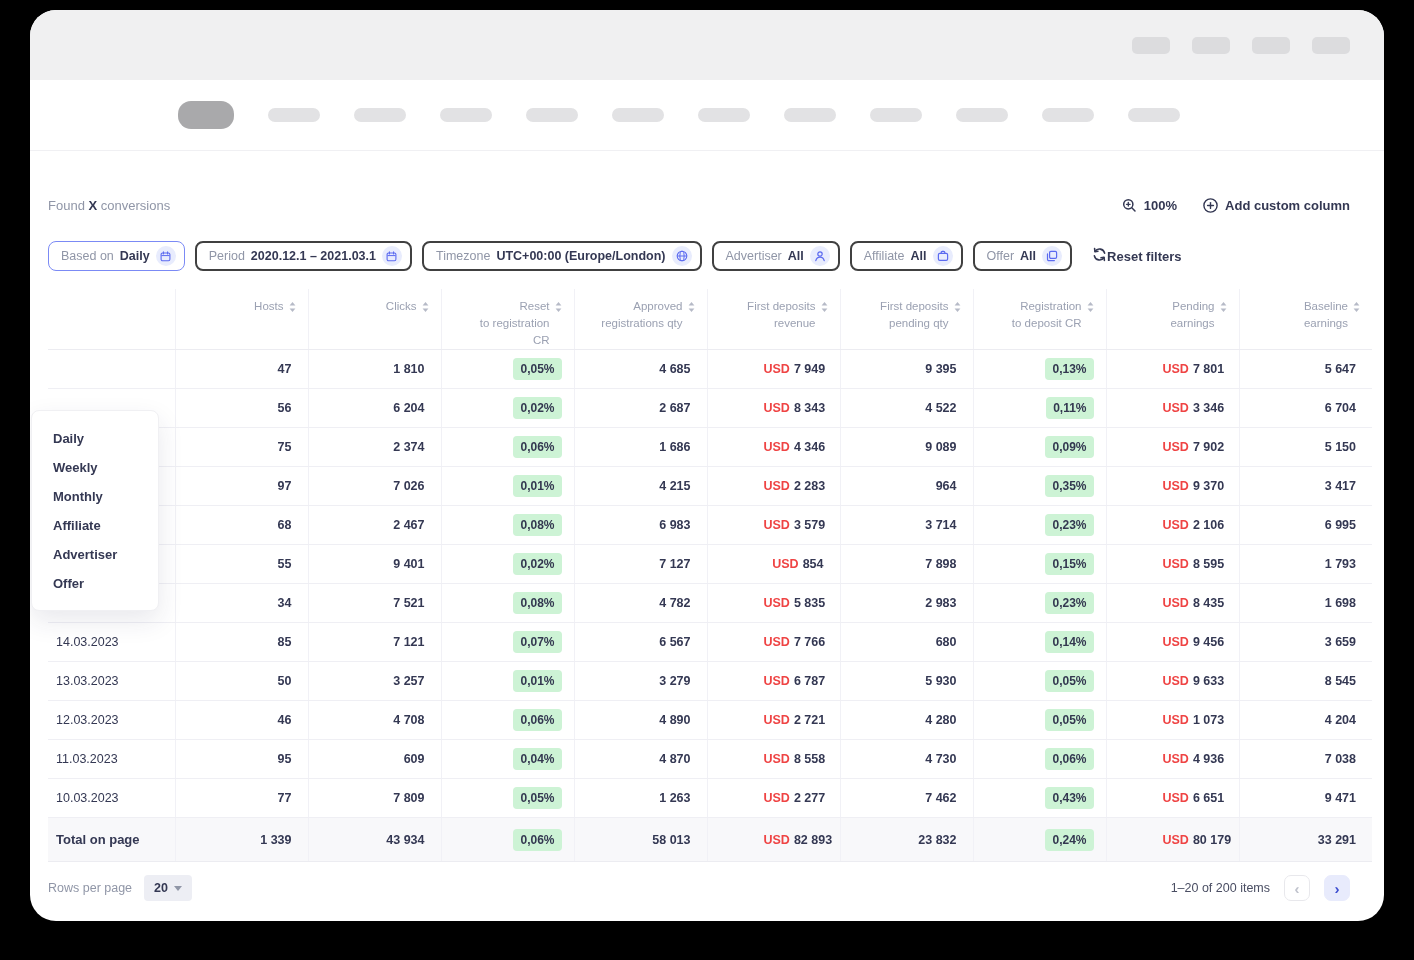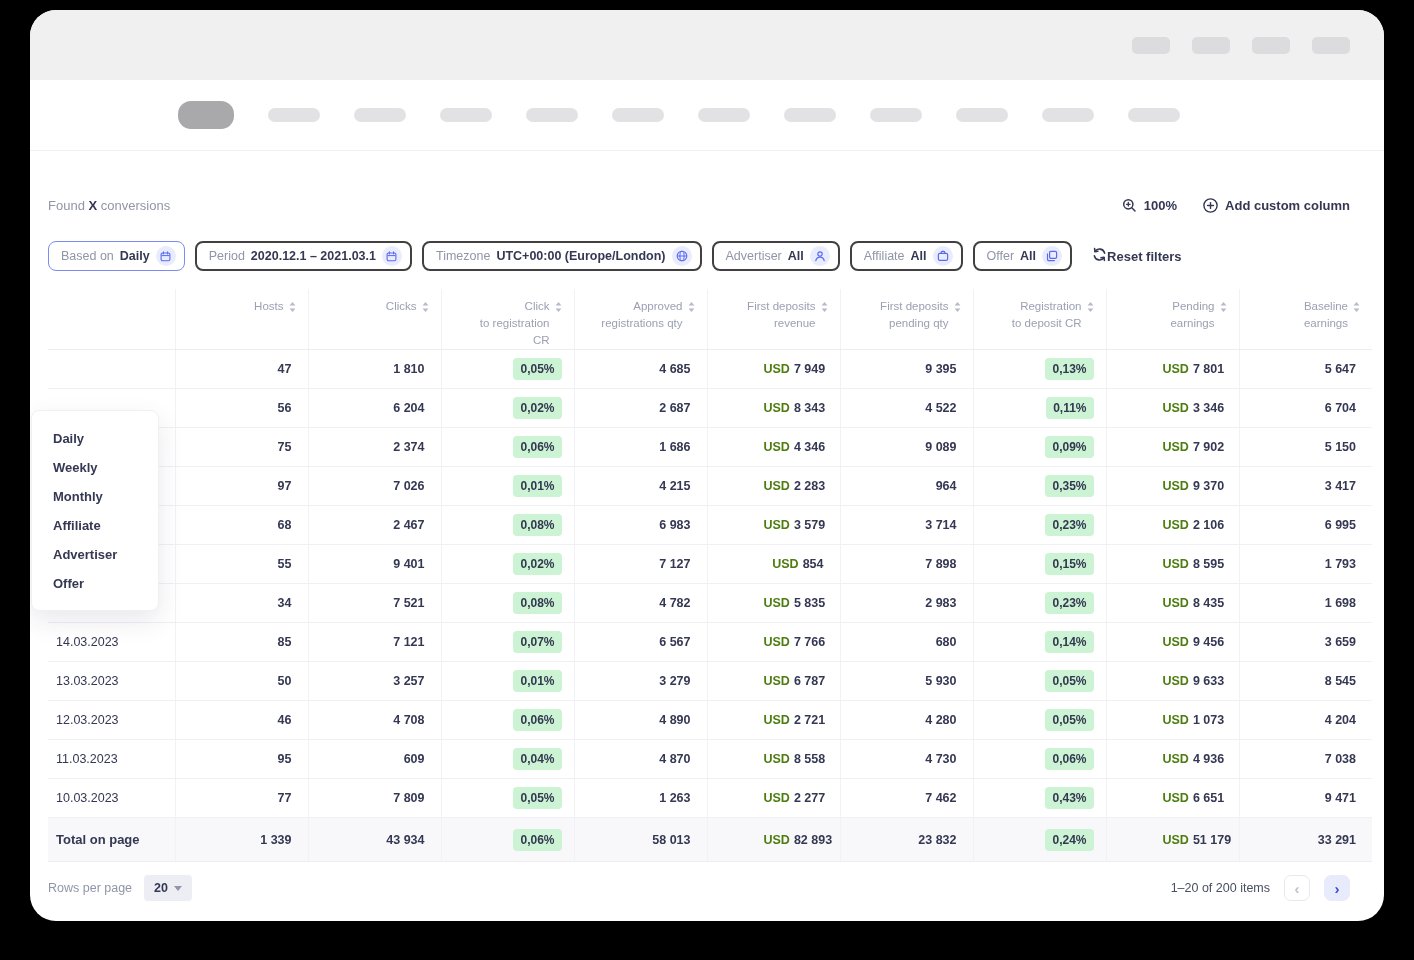--- a/index.html
+++ b/index.html
@@ -42,21 +42,21 @@
   th:last-child, td:last-child { border-right:none; }
   thead th { height:52px; overflow:hidden; vertical-align:top; padding:9px 12px 0 8px; font-size:11.5px; font-weight:500; color:#9ba1b2; text-align:right; border-bottom:1px solid #ececf1; }
   thead th.col-date { text-align:left; }
   .hline { display:flex; justify-content:flex-end; align-items:center; gap:5px; line-height:17px; white-space:nowrap; }
   .hline.sub { padding-right:12px; }
   .sort svg { display:block; }
   tbody td { height:39px; font-size:12.5px; color:#343853; text-align:right; padding:0 16px 0 8px; border-bottom:1px solid #efeff4; font-weight:700; white-space:nowrap; }
   tbody td.col-date { text-align:left; font-weight:500; padding-left:8px; }
   tbody td.col-chip { padding-right:12px; }
   .chip-green { display:inline-block; background:#cdf3d5; border-radius:4px; padding:4px 7px; font-size:12px; font-weight:700; color:#333850; }
-  .usd { color:#4d7c0f; font-weight:600; margin-right:4px;margin-left:48px; }
+  .usd { color:#ef4444; font-weight:600; margin-right:4px;margin-left:48px; }
   tr.total td { background:#f8f8fa; height:44px; border-bottom:1px solid #ececf1; }
   tr.total td.col-date { font-weight:700; font-size:13px; }
 
   
   .table-footer { margin-top:10px; display:flex; align-items:center; justify-content:space-between; height:32px; }
   .rpp { display:flex; align-items:center; gap:12px; font-size:12.5px; color:#9096a7; }
   .rpp-pill { display:flex; align-items:center; gap:6px; background:#edeef4; border-radius:4px; padding:6px 10px; font-weight:700; color:#343853; cursor:pointer; }
   .chev-down { width:0; height:0; border-left:4px solid transparent; border-right:4px solid transparent; border-top:5px solid #9096a7; }
   .pager { display:flex; align-items:center; gap:14px; padding-right:22px; }
   .range { font-size:12.5px; color:#4a4e63; }
@@ -243,21 +243,21 @@
                 <span class="sort">
                   <svg width="7" height="10" viewBox="0 0 7 10">
                     <path d="M3.5 0 L6.4 3.4 H0.6 Z" fill="#b6bac7"></path>
                     <path d="M3.5 10 L0.6 6.6 H6.4 Z" fill="#b6bac7"></path>
                   </svg>
                 </span>
               </div>
             </th>
             <th class="col-chip">
               <div class="hline">
-                <span>Click</span>
+                <span>Reset</span>
                 <span class="sort">
                   <svg width="7" height="10" viewBox="0 0 7 10">
                     <path d="M3.5 0 L6.4 3.4 H0.6 Z" fill="#b6bac7"></path>
                     <path d="M3.5 10 L0.6 6.6 H6.4 Z" fill="#b6bac7"></path>
                   </svg>
                 </span>
               </div>
               <div class="hline sub">to registration</div>
               <div class="hline sub">CR</div>
             </th>
@@ -482,21 +482,21 @@
           </tr>
           <tr class="total">
             <td class="col-date">Total on page</td>
             <td class="col-num">1 339</td>
             <td class="col-num">43 934</td>
             <td class="col-chip"><span class="chip-green">0,06%</span></td>
             <td class="col-num">58 013</td>
             <td class="col-usd"><span class="usd">USD</span><span>82 893</span></td>
             <td class="col-num">23 832</td>
             <td class="col-chip"><span class="chip-green">0,24%</span></td>
-            <td class="col-usd"><span class="usd">USD</span><span>51 179</span></td>
+            <td class="col-usd"><span class="usd">USD</span><span>80 179</span></td>
             <td class="col-num">33 291</td>
           </tr>
         </tbody>
     </table>
 
     <div class="table-footer">
       <div class="rpp">
         <span>Rows per page</span>
         <div class="rpp-pill">
           <span>20</span>

